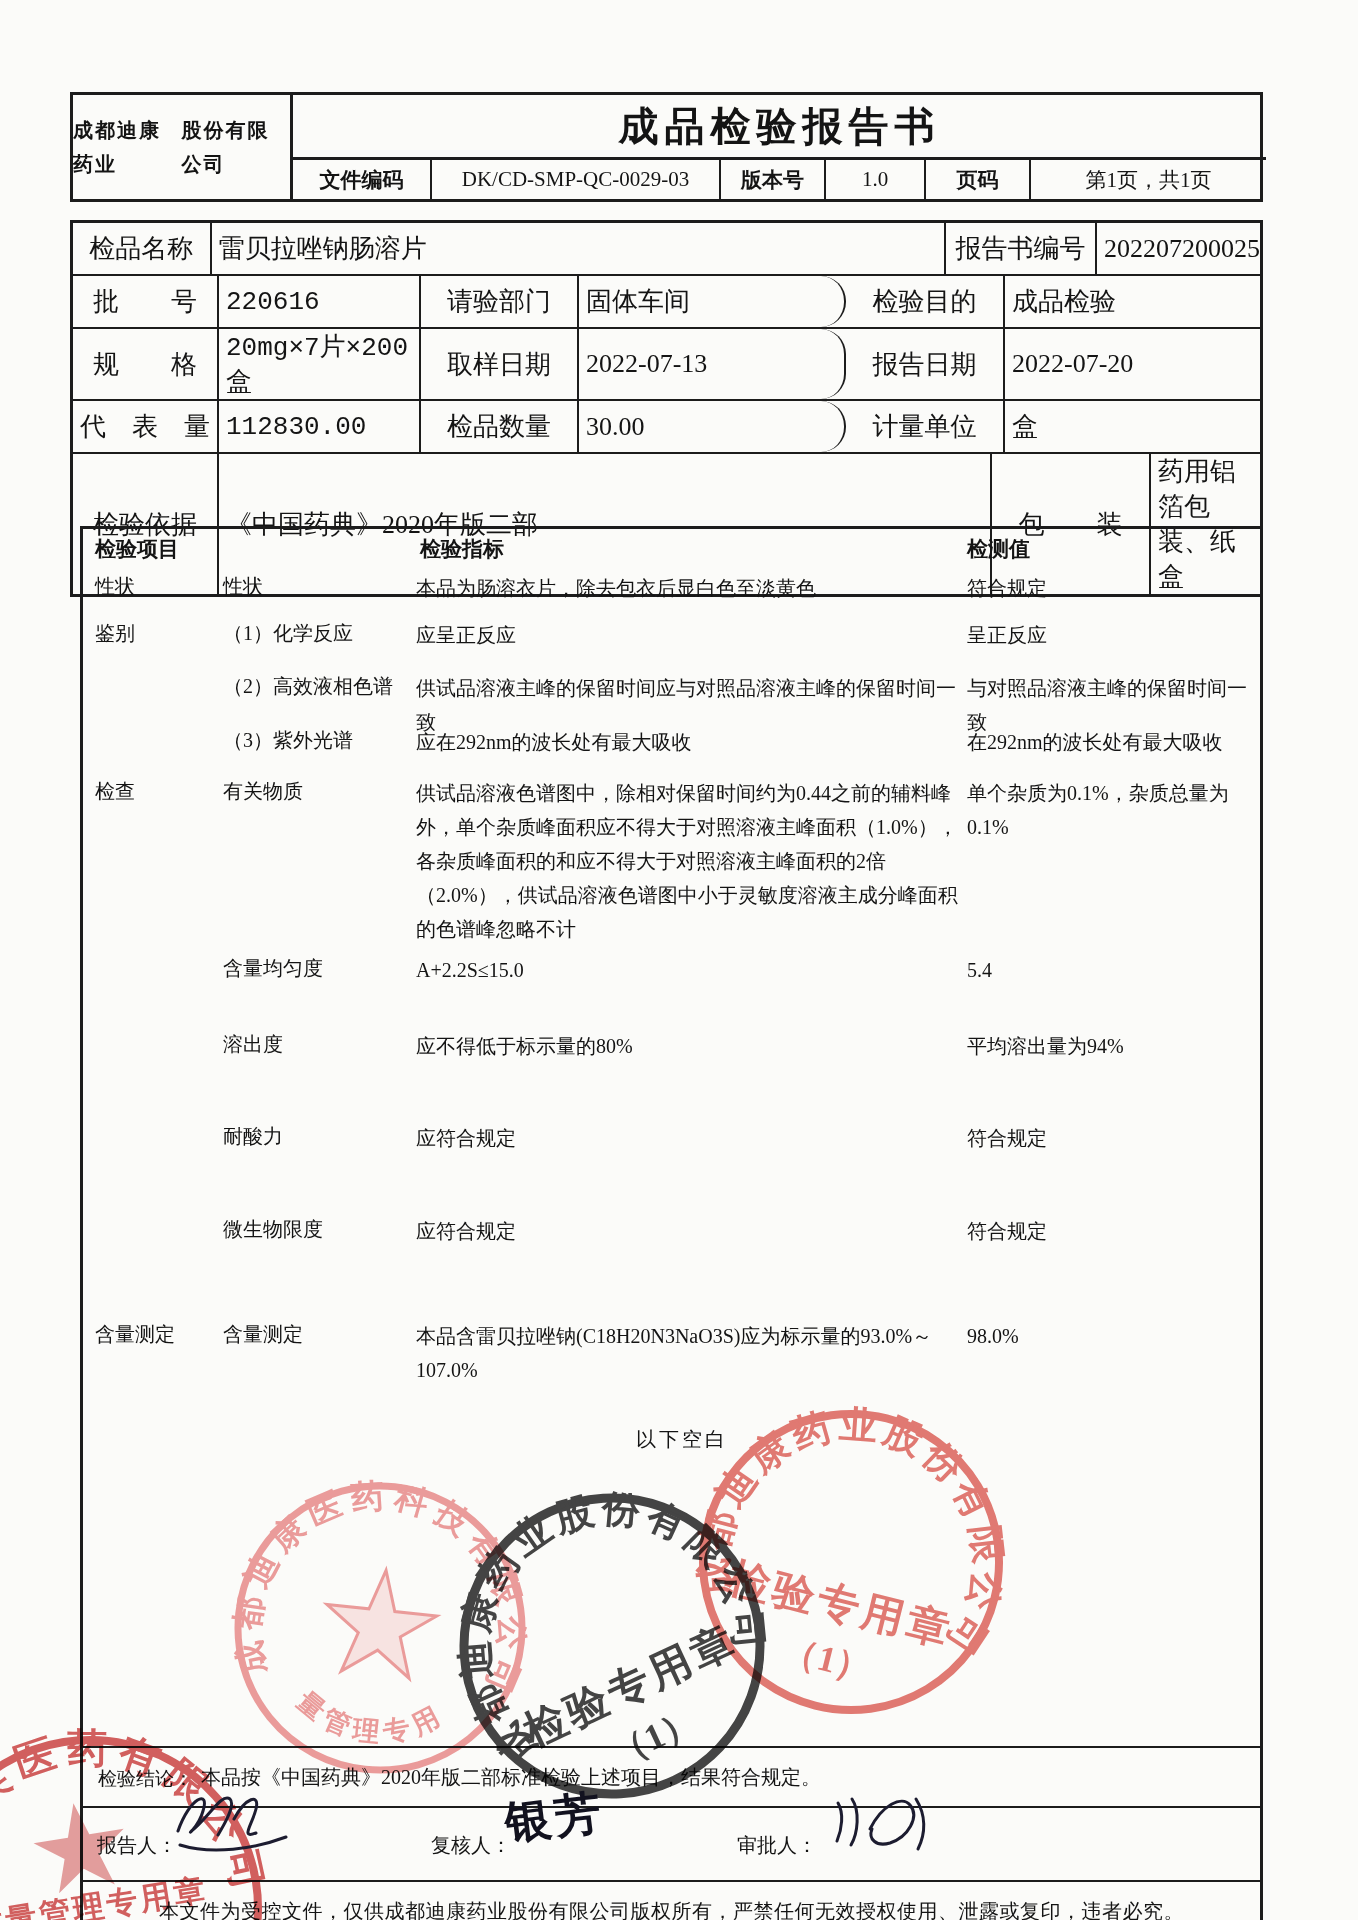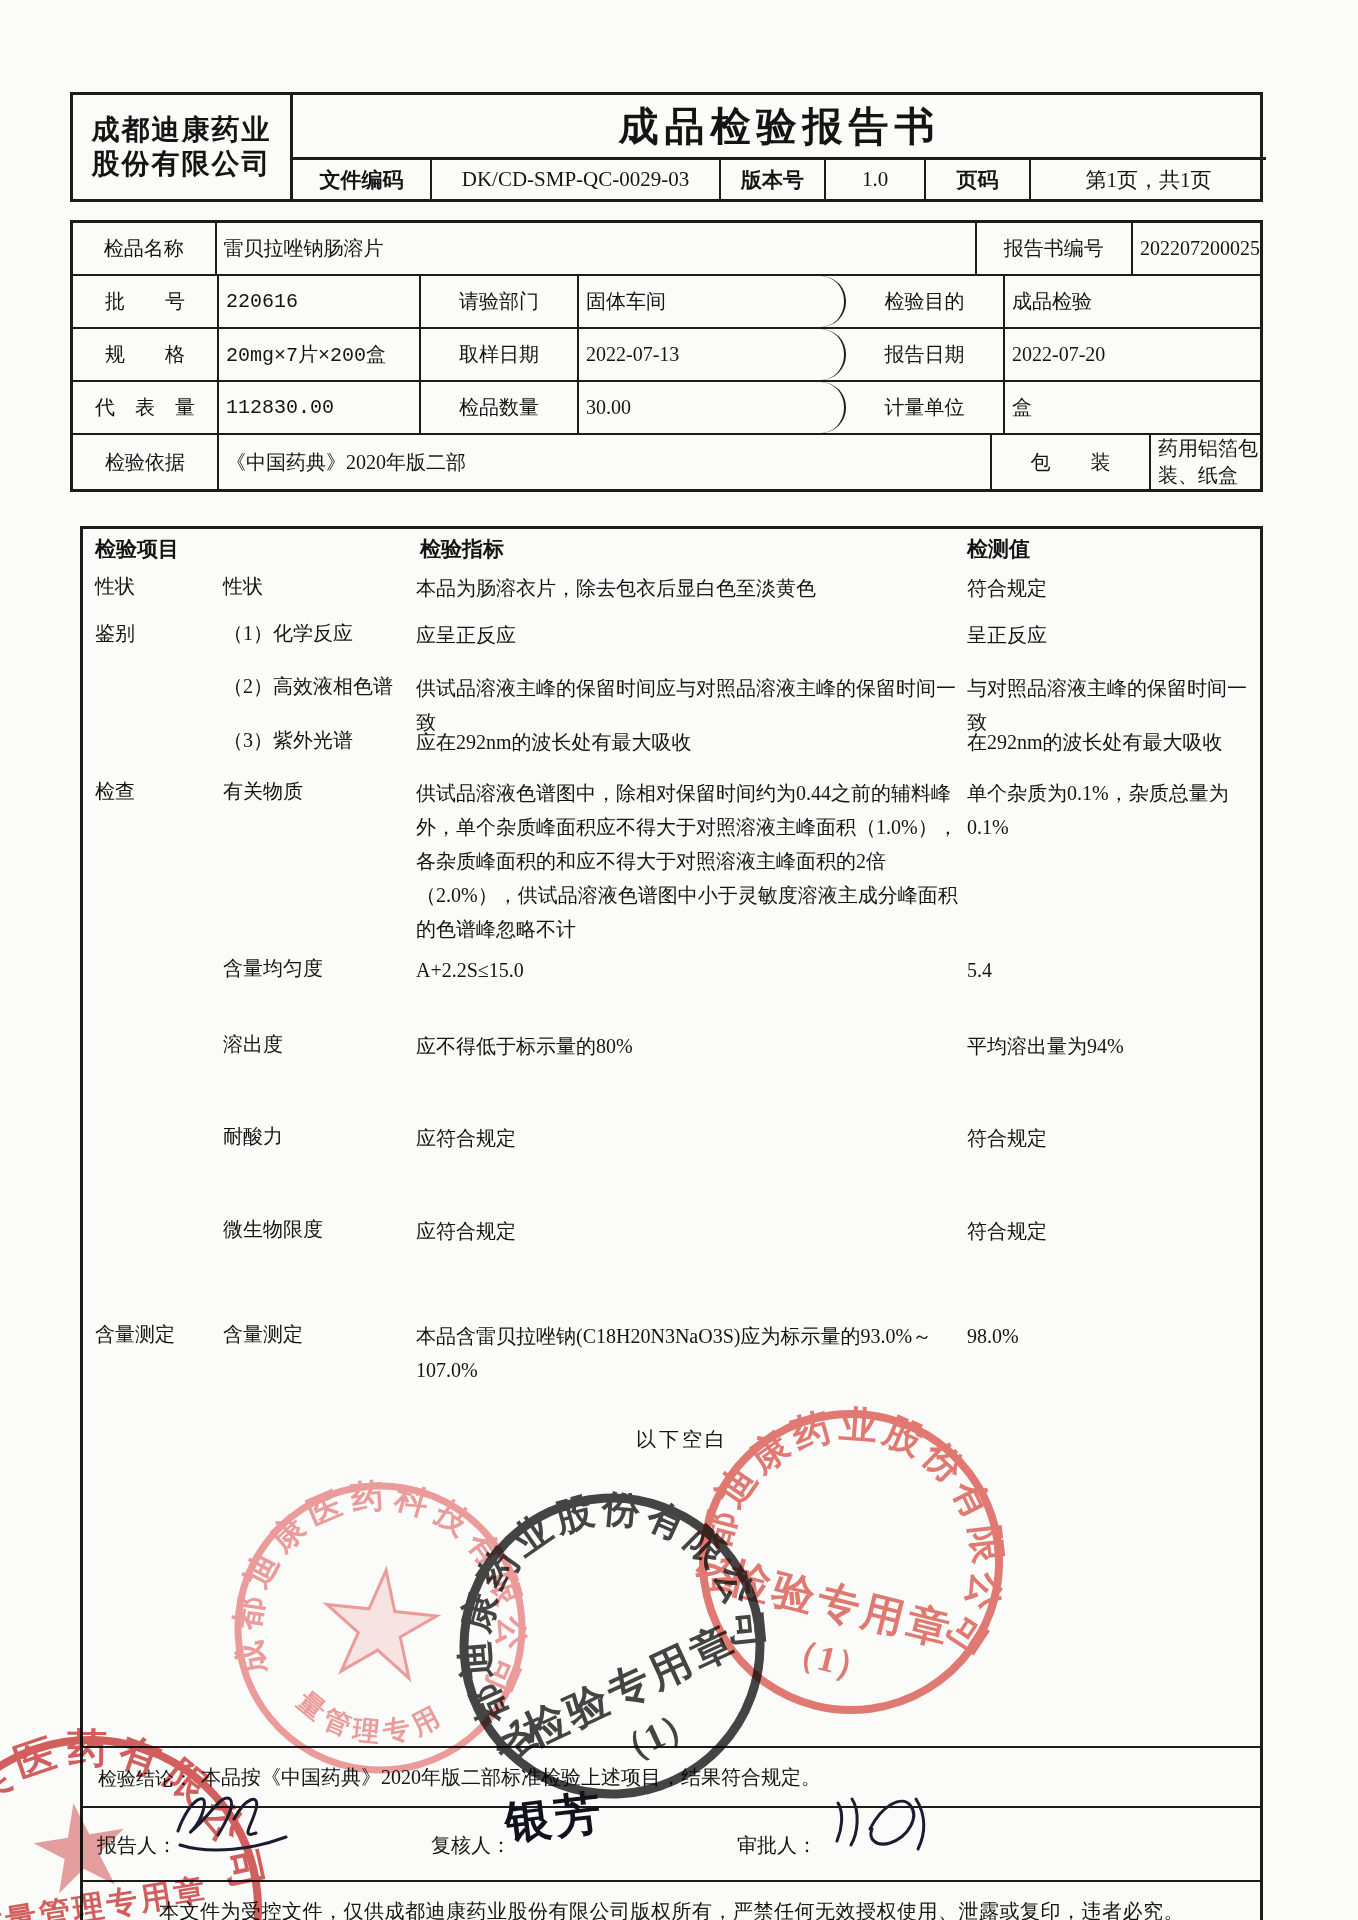--- a/index.html
+++ b/index.html
@@ -4,33 +4,33 @@
 <style>
   html,body{margin:0;padding:0;background:#e8e8e8;}
   .page{
     position:relative;width:1358px;height:1920px;background:#fbfbf9;
     font-family:"Liberation Serif","DejaVu Serif",serif;color:#141414;
     overflow:hidden;margin:0 auto;
   }
   
   .hdr{position:absolute;left:70px;top:92px;width:1193px;height:110px;border:3px solid #1c1c1c;box-sizing:border-box;}
   .hdr-company{position:absolute;left:0;top:0;width:220px;height:100%;border-right:3px solid #1c1c1c;box-sizing:border-box;
-    display:flex;flex-direction:column;justify-content:center;align-items:center;
-    font-size:28px;font-weight:bold;line-height:34px;letter-spacing:2px;}
+    display:flex;flex-direction:row;justify-content:center;align-items:center;
+    font-size:20px;font-weight:bold;line-height:34px;letter-spacing:2px;}
   .hdr-title{position:absolute;left:220px;top:0;width:973px;height:62px;display:flex;align-items:center;justify-content:center;
     font-size:40px;font-weight:bold;letter-spacing:6px;}
   .hdr-code-row{position:absolute;left:220px;top:62px;width:973px;height:42px;border-top:3px solid #1c1c1c;box-sizing:border-box;display:flex;}
   .hcell{display:flex;align-items:center;justify-content:center;font-size:21px;box-sizing:border-box;border-right:2px solid #1c1c1c;}
   .hcell:last-child{border-right:none;}
   .hlab{font-weight:bold;}
   
   .info{position:absolute;left:70px;top:220px;width:1193px;border:3px solid #1c1c1c;box-sizing:border-box;}
   .irow-t{display:flex;width:100%;box-sizing:border-box;border-bottom:2px solid #1c1c1c;}
   .irow-t:last-child{border-bottom:none;}
-  .icell{box-sizing:border-box;border-right:2px solid #1c1c1c;font-size:20px;display:flex;align-items:center;min-height:51px;}
+  .icell{box-sizing:border-box;border-right:2px solid #1c1c1c;font-size:26px;display:flex;align-items:center;min-height:51px;}
   .icell:last-child{border-right:none;}
   .ilab{justify-content:center;text-align:center;}
   .ival{padding-left:7px;}
   .w1{width:146px;}.w2{width:202px;font-family:Liberation Mono, monospace;}.w3{width:158px;}.w4{width:267px;border-radius:25px;}.w5{width:159px;}.w6{width:261px;flex:1;}
   .wspan{width:773px;}
   
   .main{position:absolute;left:80px;top:498px;width:1183px;height:1594px;border:3px solid #1c1c1c;box-sizing:border-box;font-size:20px;margin-top:28px;}
   .m-head{position:absolute;top:6px;left:0;width:100%;font-weight:bold;font-size:21px;}
   .m-head span{position:absolute;top:0;}
   .mh-item{left:12px;}

